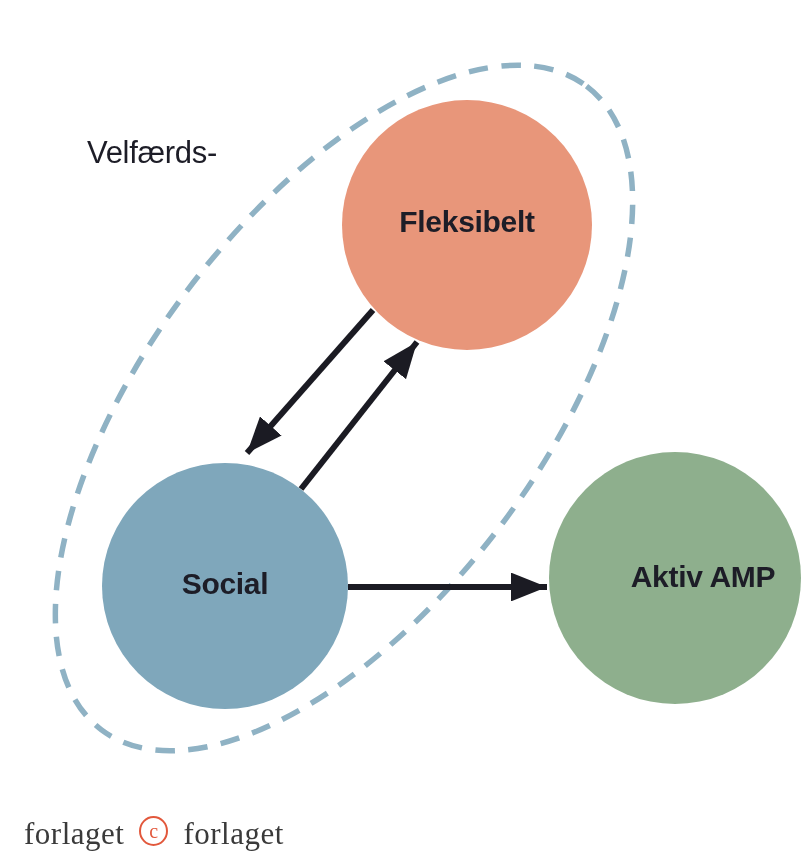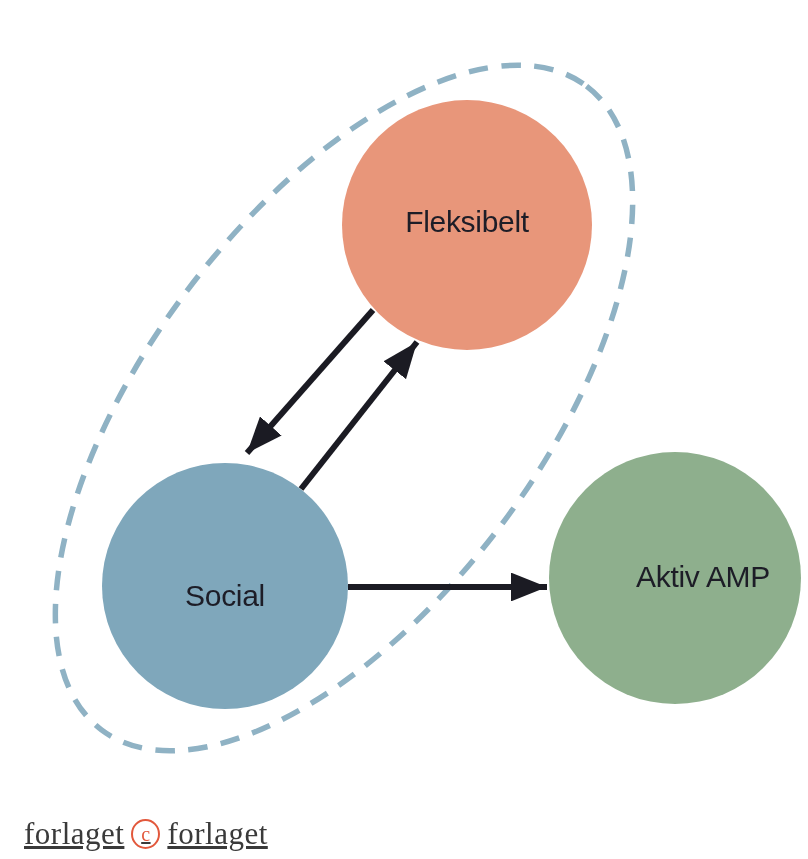--- a/index.html
+++ b/index.html
@@ -24,39 +24,37 @@
     position: absolute;
     transform: translate(-50%, -50%);
     text-align: center;
     color: #1d1d27;
     letter-spacing: -0.3px;
     white-space: nowrap;
   }
   .node-label {
     font-size: 30px;
     line-height: 38px;
-    font-weight: 400;
+    font-weight: 700;
   }
   .group-label {
     font-size: 31px;
     line-height: 43px;
     font-weight: 400;
   }
   .footer {
     position: absolute;
     left: 24px;
     top: 816px;
     display: flex;
-    align-items: center;
-    gap: 7px;
+    gap: 15px;
     font-family: "Liberation Serif", serif;
     font-size: 31px;
     color: #3a3a3a;
     letter-spacing: 0.5px;
-    text-decoration: underline;
   }
   .copyright-badge {
     display: inline-flex;
     align-items: center;
     justify-content: center;
     width: 25px;
     height: 25px;
     border: 2.5px solid #e2583c;
     border-radius: 50%;
     color: #e2583c;
@@ -84,27 +82,28 @@
     <circle cx="467" cy="225" r="125" fill="#E8967A"></circle>
     <circle cx="225" cy="586" r="123" fill="#7FA7BB"></circle>
     <circle cx="675" cy="578" r="126" fill="#8EAF8D"></circle>
 
     <line x1="373" y1="310" x2="247" y2="453" stroke-width="6" marker-end="url(#arrowhead)" stroke="#1B1B23"></line>
     <line x1="301" y1="489" x2="417" y2="342" stroke-width="6" marker-end="url(#arrowhead)" stroke="#1B1B23"></line>
     <line x1="348" y1="587" x2="547" y2="587" stroke-width="6" marker-end="url(#arrowhead)" stroke="#1B1B23"></line>
   </svg>
 
   <div class="label group-label" style="left:152px; top:152px;">
+    <div>Velfærds-</div>
   </div>
 
   <div class="label node-label" style="left:467px; top:222px;">
     <div>Fleksibelt</div>
   </div>
 
-  <div class="label node-label" style="left:225px; top:596px;">
+  <div class="label node-label" style="left:225px; top:584px;">
     <div>Social</div>
   </div>
 
   <div class="label node-label" style="left:674px; top:577px;margin-left:29px;">
     <div>Aktiv AMP</div>
   </div>
 
   <div class="footer">
     <span>forlaget</span>
     <span class="copyright-badge">

